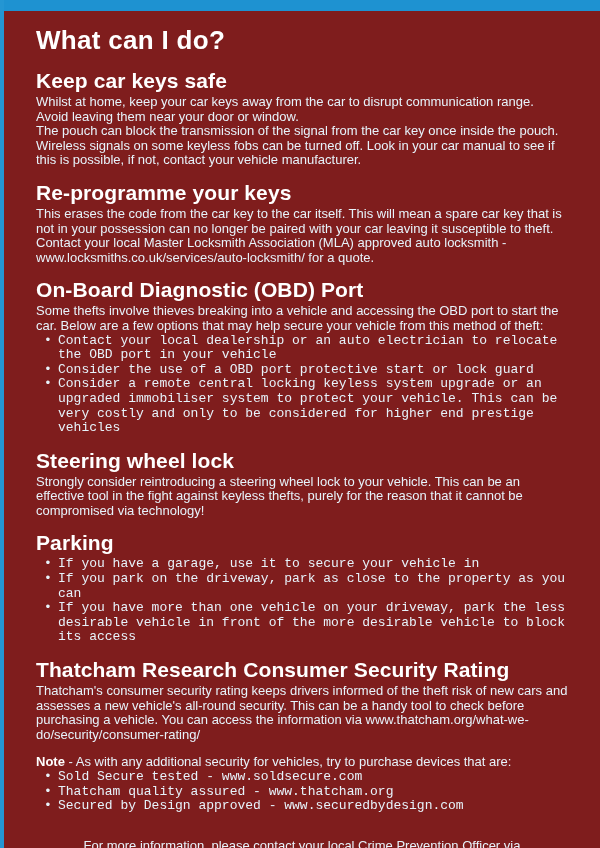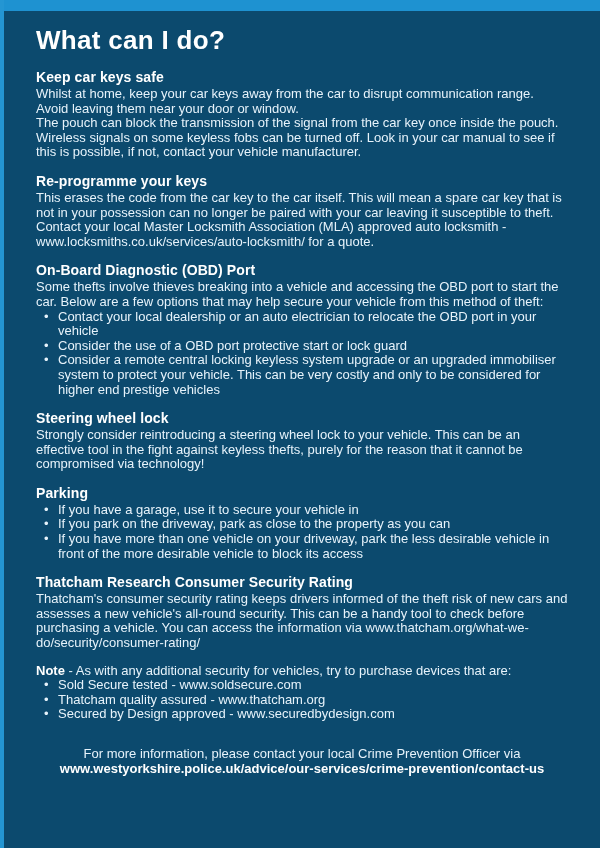--- a/index.html
+++ b/index.html
@@ -4,21 +4,21 @@
 <style>
   html, body { margin: 0; padding: 0; }
   body {
     width: 600px; height: 848px;
     font-family: "Liberation Sans", sans-serif;
     -webkit-font-smoothing: antialiased;
   }
   .page {
     position: relative;
     width: 600px; height: 848px;
-    background: #0c4a6e;
+    background: #7f1d1d;
     overflow: hidden;
   }
   .edge-top {
     position: absolute; top: 0; left: 0; right: 0;
     height: 11px; background: #1e92d1;
   }
   .edge-left {
     position: absolute; top: 0; left: 0; bottom: 0;
     width: 4px; background: #2496d3;
   }
@@ -27,41 +27,42 @@
   }
   h1.title {
     margin: 14px 0 4px 0;
     font-size: 26px;
     font-weight: 700;
     color: #ffffff;
     letter-spacing: 0.3px;
   }
   h2.sec-heading {
     margin: 13px 0 2px 0;
-    font-size: 14px;
+    font-size: 21px;
     font-weight: 700;
     color: #ffffff;
     letter-spacing: 0.1px;
   }
   p.body-text {
     margin: 0;
     font-size: 13px;
     line-height: 14.6px;
     color: #e7f3fb;
   }
   ul.bullets {
     margin: 0; padding: 0;
     list-style: none;
     font-size: 13px;
     line-height: 14.6px;
     color: #e7f3fb;
   }
   ul.bullets li {
     position: relative;
     padding-left: 22px;
+    font-family: Liberation Mono, monospace;
   }
   ul.bullets li::before {
     content: "\2022";
     position: absolute;
     left: 8px;
     color: #e7f3fb;
   }
   .note-line {
     margin: 13px 0 0 0;
     font-size: 13px;

